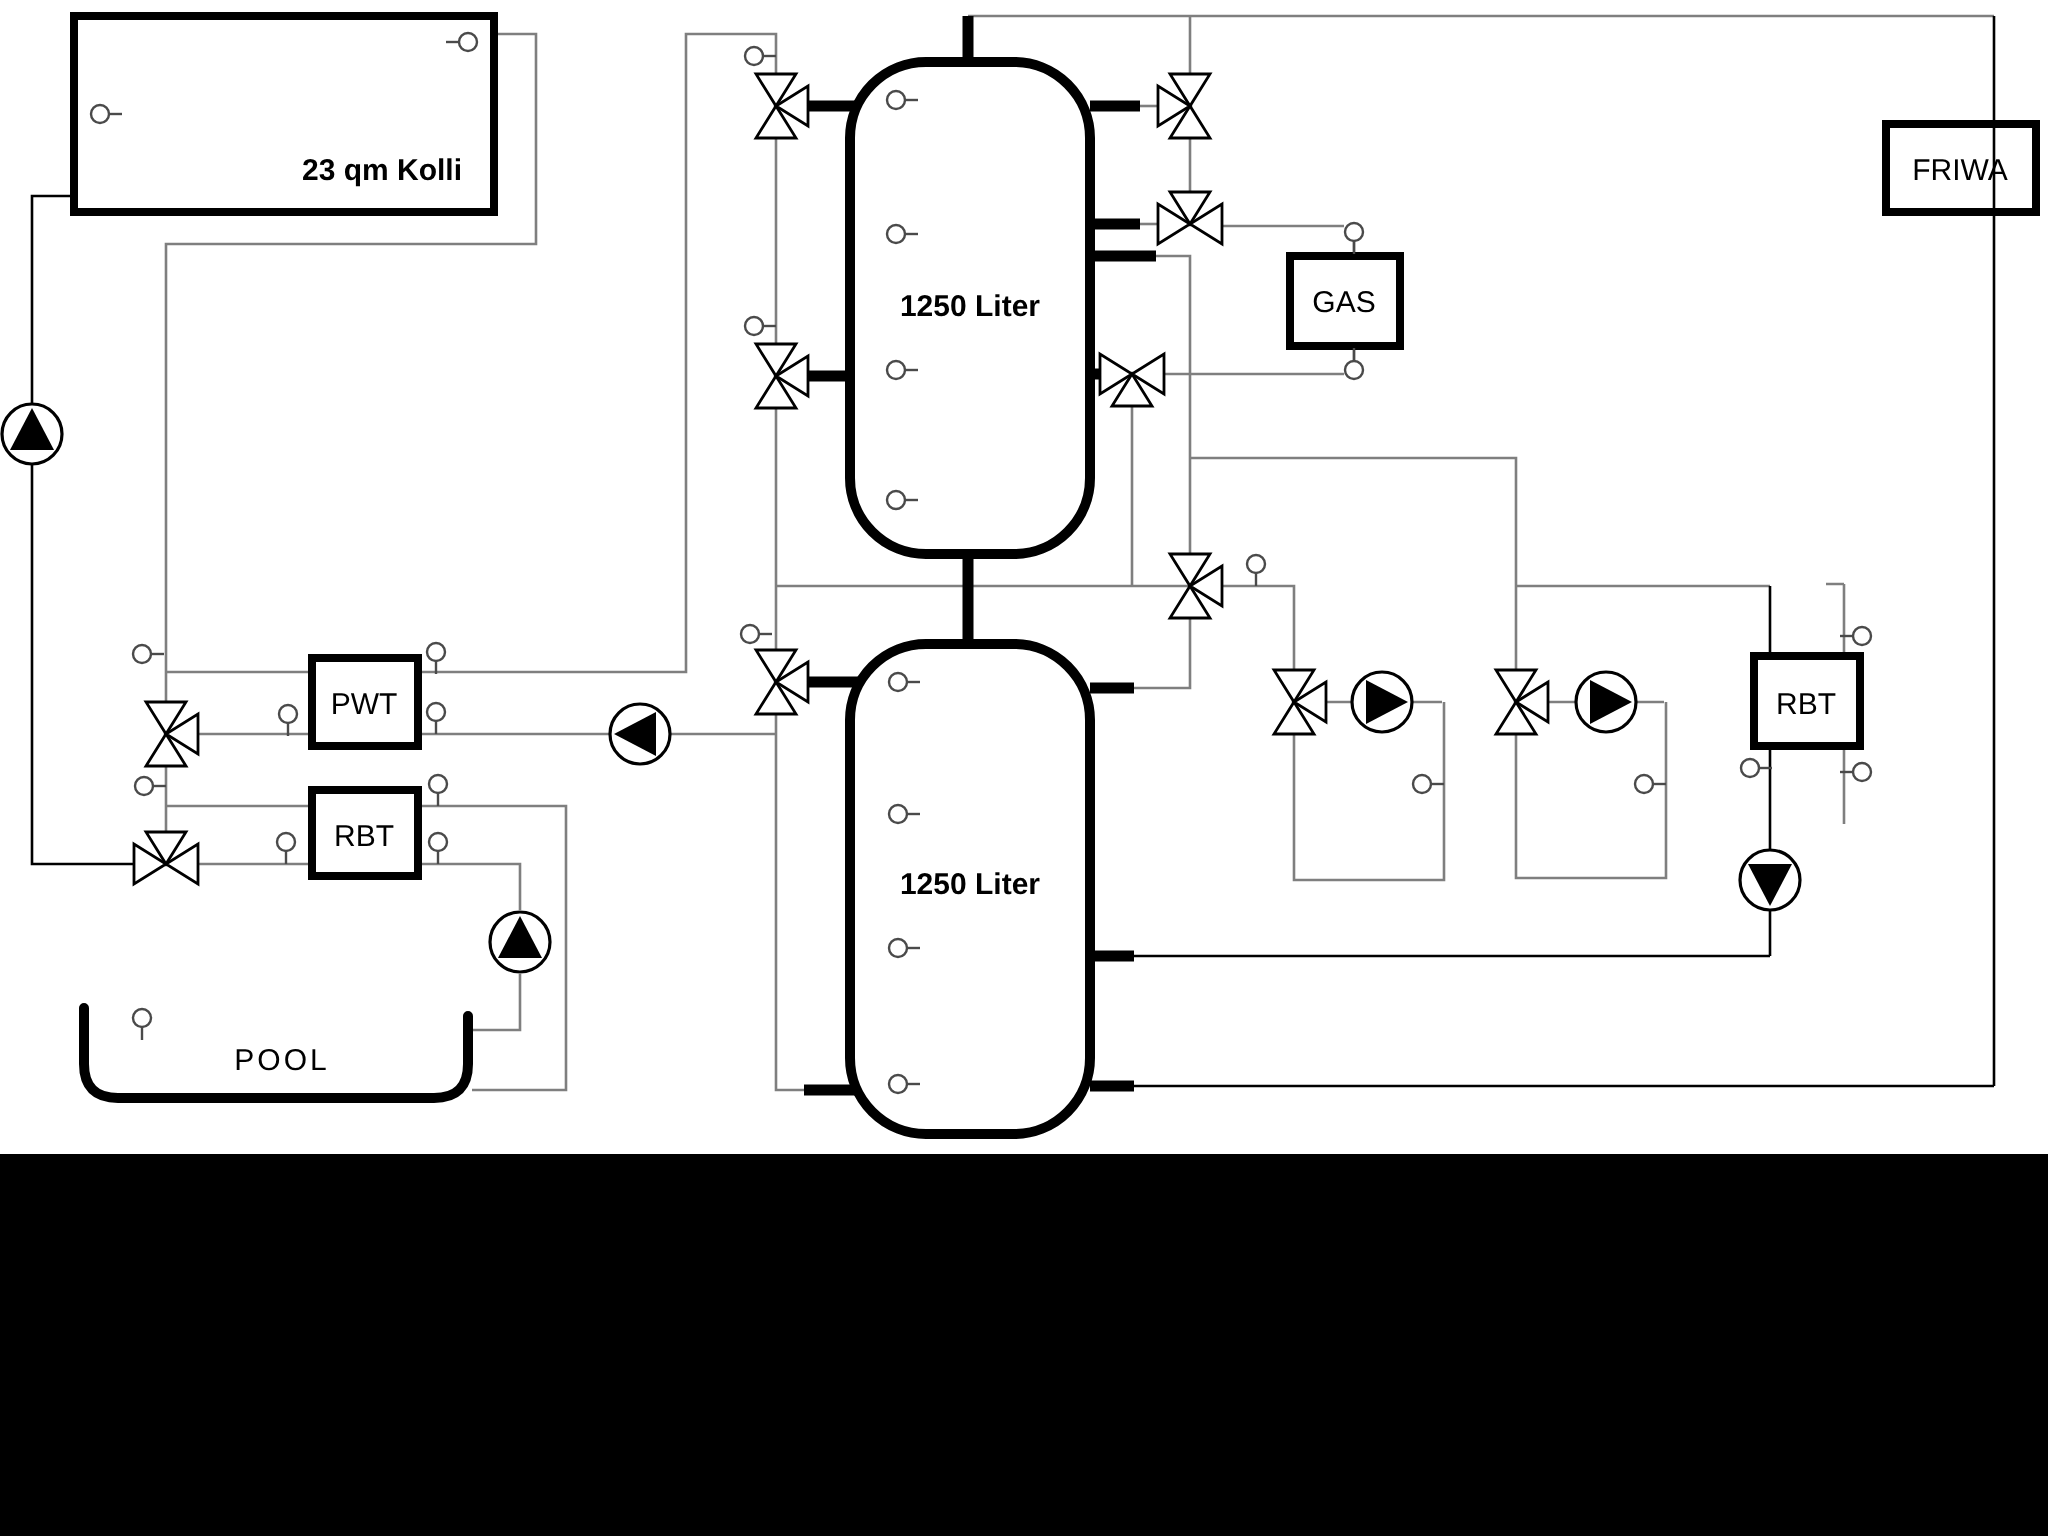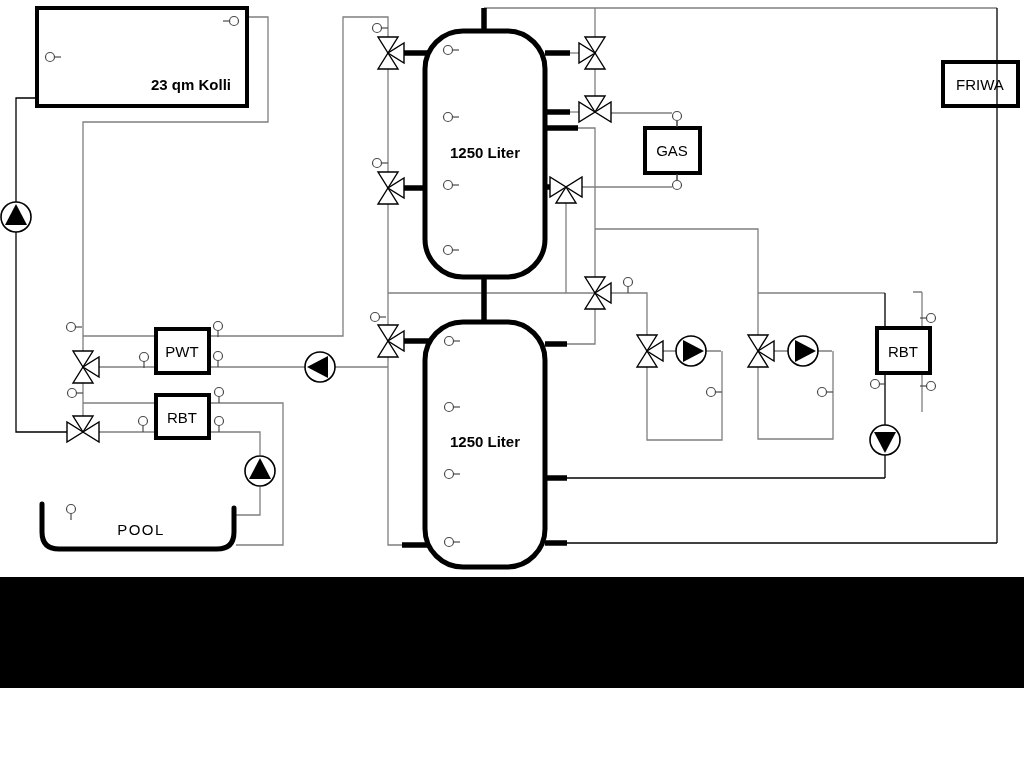--- a/index.html
+++ b/index.html
@@ -1,16 +1,16 @@
 <!DOCTYPE html>
 <html><head>
 <meta charset="utf-8">
 <style>
   html,body{margin:0;padding:0;background:#fff;}
-  .stage{position:relative;width:1024px;height:688px;background:#fdba74;overflow:hidden;
+  .stage{position:relative;width:1024px;height:768px;background:#fdba74;overflow:hidden;
          font-family:"Liberation Sans", sans-serif;}
   svg{display:block;}
   .pipe{stroke:#7f7f7f;stroke-width:1.3;fill:none;}
   .pipe-k{stroke:#000;stroke-width:1.3;fill:none;}
   .stub{stroke:#000;stroke-width:5.5;fill:none;}
   .box{fill:#fff;stroke:#000;stroke-width:4;}
   .tank{fill:#fff;stroke:#000;stroke-width:5;}
   .pool{fill:none;stroke:#000;stroke-width:5;stroke-linecap:round;}
   .sym{fill:#fff;stroke:#000;stroke-width:1.4;}
   .pump-c{fill:#fff;stroke:#000;stroke-width:1.6;}

